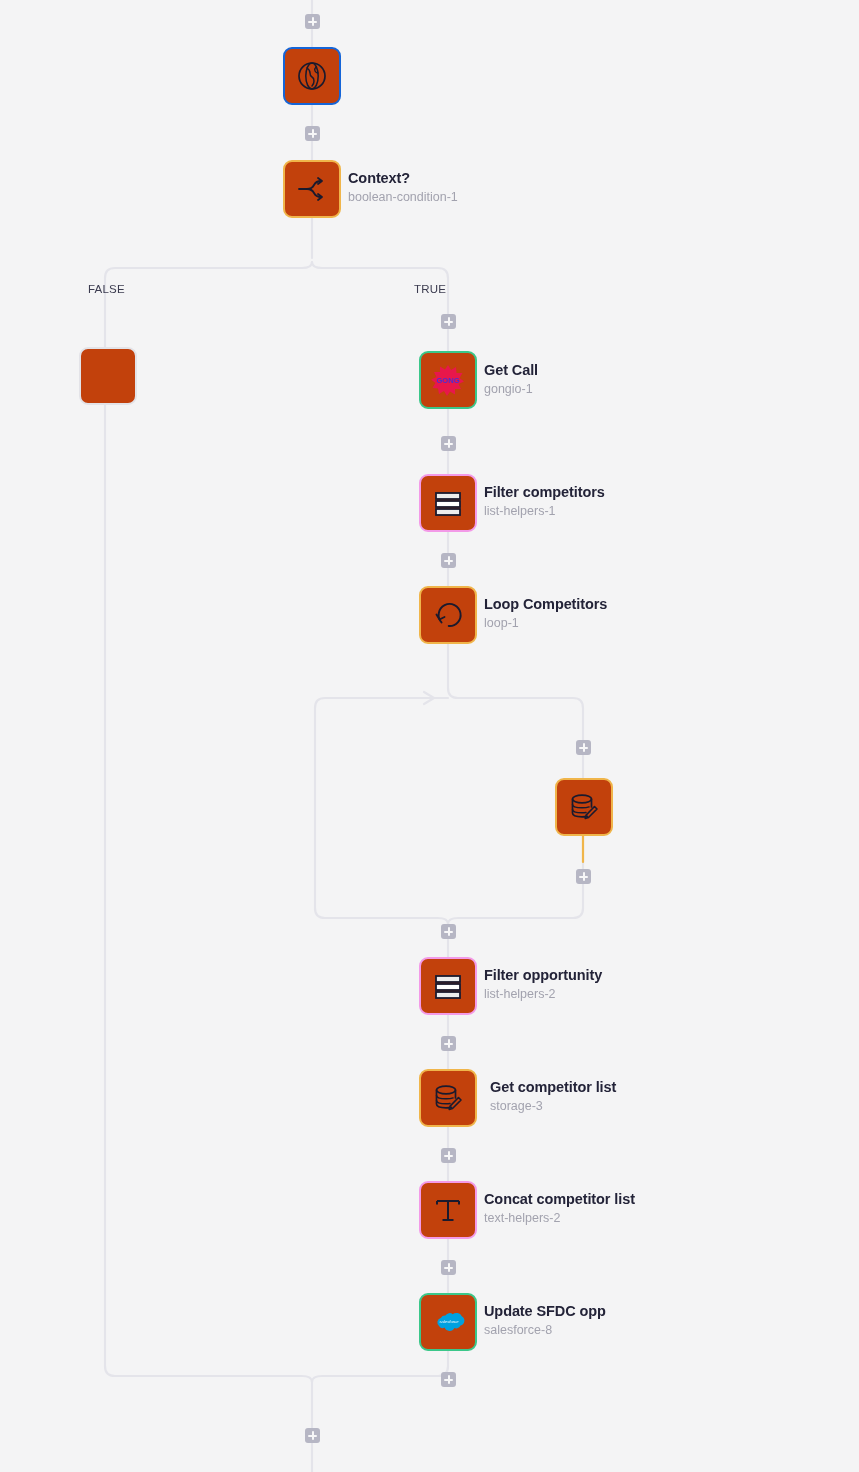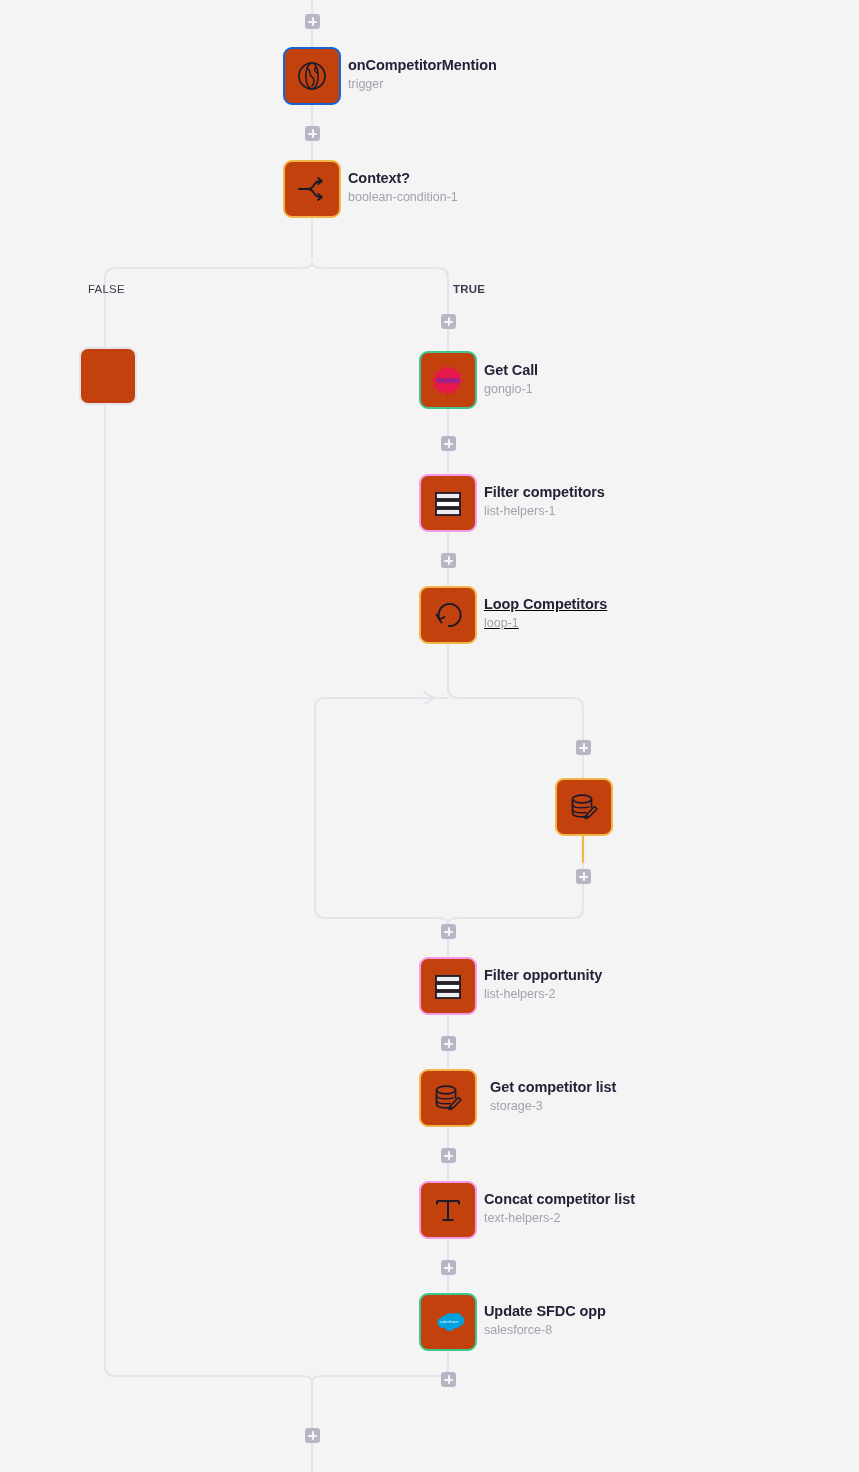--- a/index.html
+++ b/index.html
@@ -150,21 +150,21 @@
 
       <path d="M312,1382 L312,1472"></path>
     </g>
 
     <path d="M424,692 L434,698 L424,704" fill="none" stroke="#e4e4ea" stroke-width="2.2" stroke-linecap="round" stroke-linejoin="round"></path>
 
     <path d="M583,836 L583,862" fill="none" stroke="#f0b54a" stroke-width="2.2" stroke-linecap="round"></path>
   </svg>
 
   <div class="branch-label" style="left:88px;top:283px;">FALSE</div>
-  <div class="branch-label" style="left:453px;top:283px;font-weight:bold;">TRUE</div>
+  <div class="branch-label" style="left:414px;top:283px;">TRUE</div>
 
   <div class="plus" style="left:305px;top:14px;"></div>
   <div class="plus" style="left:305px;top:126px;"></div>
   <div class="plus" style="left:441px;top:314px;"></div>
   <div class="plus" style="left:441px;top:436px;"></div>
   <div class="plus" style="left:441px;top:553px;"></div>
   <div class="plus" style="left:576px;top:740px;"></div>
   <div class="plus" style="left:576px;top:869px;"></div>
   <div class="plus" style="left:441px;top:924px;"></div>
   <div class="plus" style="left:441px;top:1036px;"></div>
@@ -174,24 +174,20 @@
   <div class="plus" style="left:305px;top:1428px;"></div>
 
   <div class="node blue" style="left:283px;top:47px;">
     <svg class="node-icon" viewBox="0 0 36 36">
       <circle cx="18" cy="18" r="13" fill="none" stroke="#1a1a2e" stroke-width="1.7"></circle>
       <ellipse cx="18" cy="18" rx="6.2" ry="13" fill="none" stroke="#1a1a2e" stroke-width="1.5"></ellipse>
       <path d="M13 10 q3 2 3 5 q0 3 2 4 q2 1 2 4 q0 3 -2 5" fill="none" stroke="#1a1a2e" stroke-width="1.5" stroke-linecap="round"></path>
       <path d="M22 9 q-2 2 -1 4 q1 2 3 2" fill="none" stroke="#1a1a2e" stroke-width="1.4" stroke-linecap="round"></path>
     </svg>
   </div>
-  <div class="node-label" style="left:348px;top:56px;">
-    <div class="node-title">onCompetitorMention</div>
-    <div class="node-sub">trigger</div>
-  </div>
 
   <div class="node orange" style="left:283px;top:160px;">
     <svg class="node-icon" viewBox="0 0 36 36">
       <path d="M5 18 L13 18 q5 0 7 -4 q2 -4 7 -4" fill="none" stroke="#1a1a2e" stroke-width="1.8" stroke-linecap="round"></path>
       <path d="M13 18 q5 0 7 4 q2 4 7 4" fill="none" stroke="#1a1a2e" stroke-width="1.8" stroke-linecap="round"></path>
       <path d="M24 7 L28 10 L24 13" fill="none" stroke="#1a1a2e" stroke-width="1.8" stroke-linecap="round" stroke-linejoin="round"></path>
       <path d="M24 23 L28 26 L24 29" fill="none" stroke="#1a1a2e" stroke-width="1.8" stroke-linecap="round" stroke-linejoin="round"></path>
     </svg>
   </div>
   <div class="node-label" style="left:348px;top:169px;">
@@ -225,21 +221,21 @@
     <div class="node-title">Filter competitors</div>
     <div class="node-sub">list-helpers-1</div>
   </div>
 
   <div class="node orange" style="left:419px;top:586px;">
     <svg class="node-icon" viewBox="0 0 36 36">
       <path d="M9 22 a11 11 0 1 1 5 6.2" fill="none" stroke="#1a1a2e" stroke-width="1.9" stroke-linecap="round" transform="rotate(-25 18 18)"></path>
       <path d="M6.5 17.5 L9.5 22.5 L14.5 20" fill="none" stroke="#1a1a2e" stroke-width="1.9" stroke-linecap="round" stroke-linejoin="round"></path>
     </svg>
   </div>
-  <div class="node-label" style="left:484px;top:595px;text-decoration:underline;">
+  <div class="node-label" style="left:484px;top:595px;">
     <div class="node-title">Loop Competitors</div>
     <div class="node-sub">loop-1</div>
   </div>
 
   <div class="node orange" style="left:555px;top:778px;">
     <svg class="node-icon" viewBox="0 0 36 36">
       <ellipse cx="16" cy="10" rx="9.5" ry="3.8" fill="none" stroke="#1a1a2e" stroke-width="1.7"></ellipse>
       <path d="M6.5 10 L6.5 24 q0 3.8 9.5 3.8 q3.2 0 5.5 -0.5" fill="none" stroke="#1a1a2e" stroke-width="1.7" stroke-linecap="round"></path>
       <path d="M25.5 10 L25.5 18" fill="none" stroke="#1a1a2e" stroke-width="1.7" stroke-linecap="round"></path>
       <path d="M6.5 15.5 q0 3.3 9.5 3.3 q4.6 0 7.1 -0.9" fill="none" stroke="#1a1a2e" stroke-width="1.5" stroke-linecap="round"></path>

